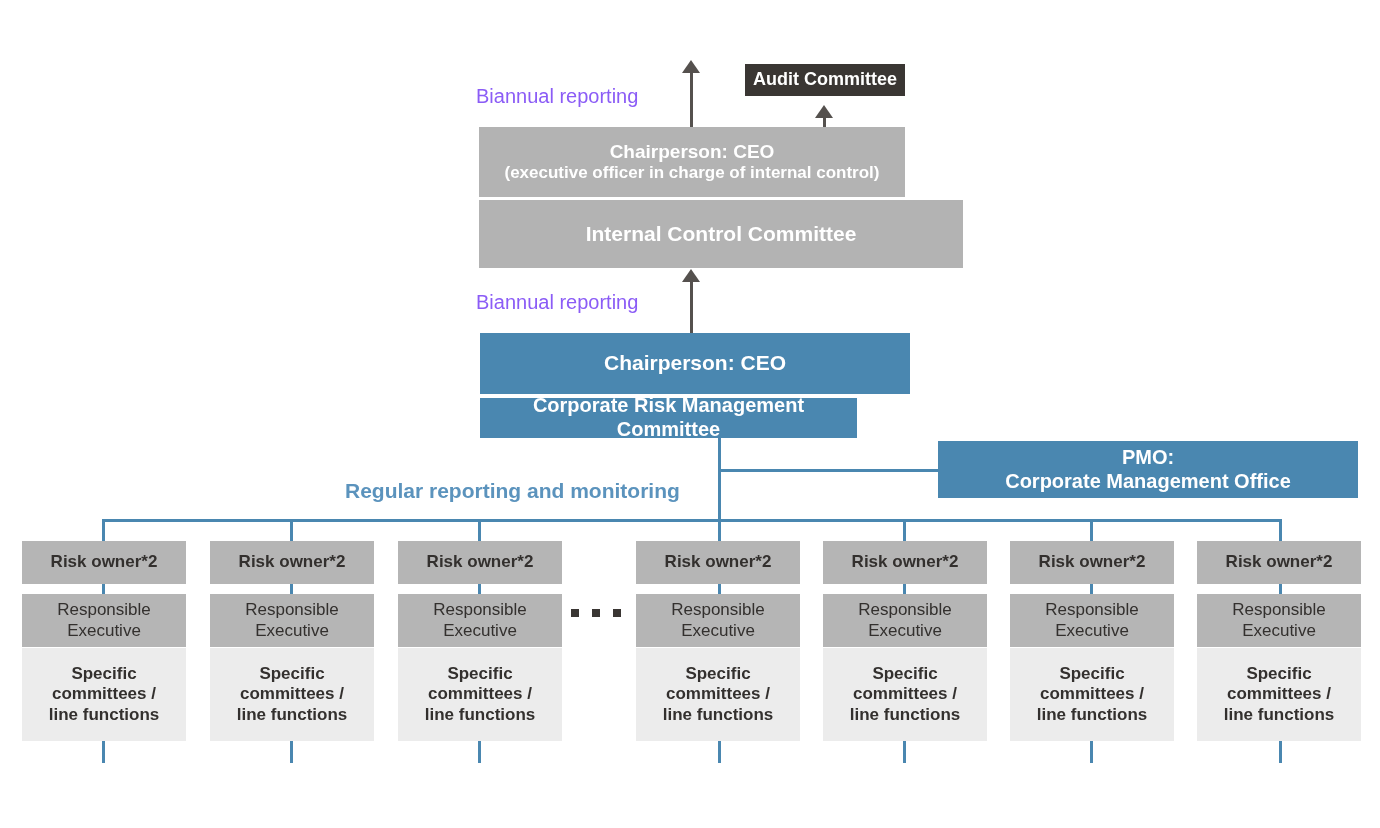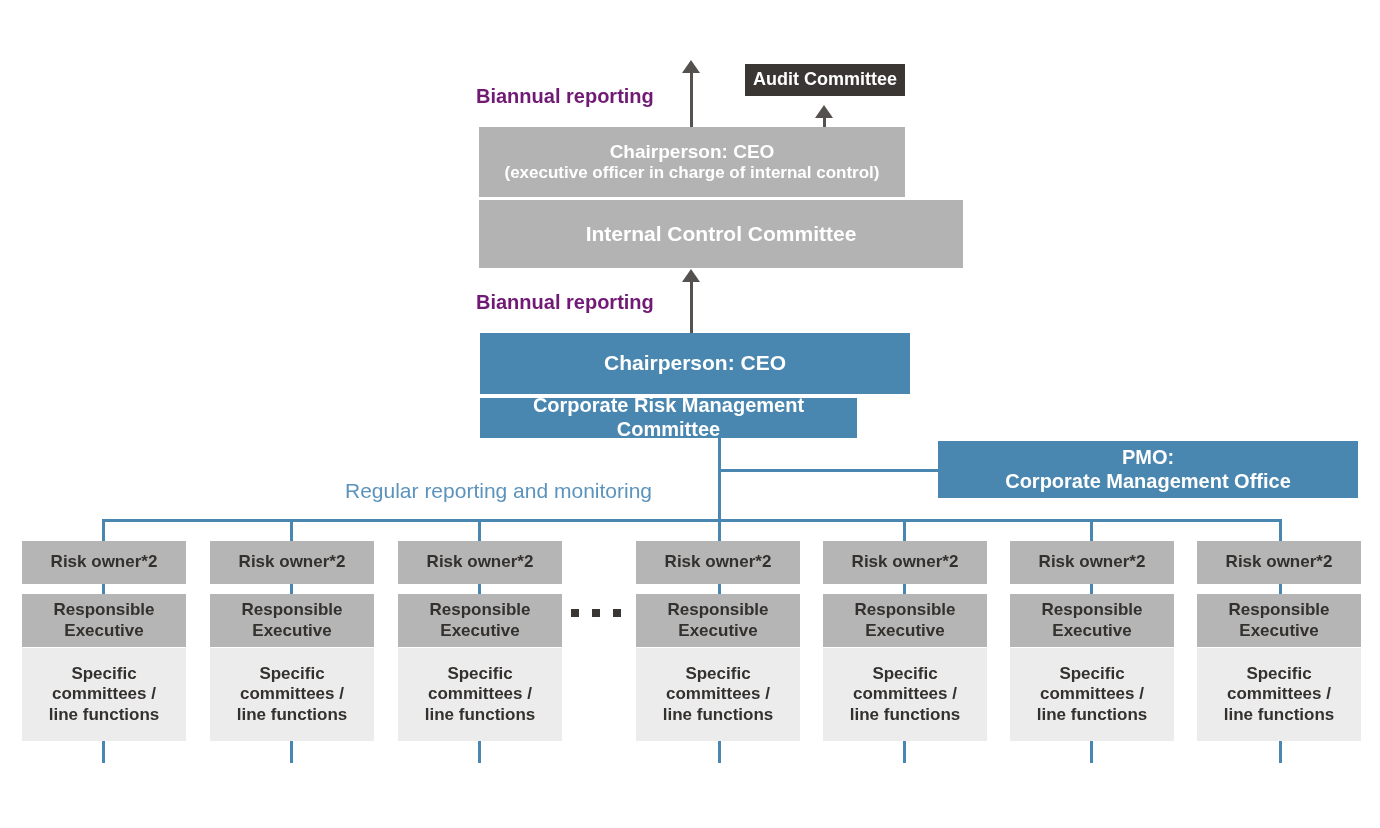--- a/index.html
+++ b/index.html
@@ -42,48 +42,48 @@
     font-weight: bold;
   }
   .box-owner {
     background: #b5b5b5;
     color: #33302e;
     font-weight: bold;
   }
   .box-exec {
     background: #b5b5b5;
     color: #33302e;
-    font-weight: bold;
+    font-weight: normal;
   }
   .box-spec {
     background: #ececec;
     color: #33302e;
     font-weight: bold;
   }
   .bottom-bar {
     position: absolute;
     box-sizing: border-box;
     background: #ffffff;
     border: 2px solid #7b7b7b;
     display: flex;
     align-items: center;
     justify-content: center;
     color: #4a4745;
     font-weight: normal;
   }
   .label {
     position: absolute;
-    color: #701a75;
-    font-weight: bold;
+    color: #8b5cf6;
+    font-weight: normal;
     white-space: nowrap;
   }
   .label-blue {
     position: absolute;
     color: #5b93bd;
-    font-weight: normal;
+    font-weight: bold;
     white-space: nowrap;
   }
   .vline-dark {
     position: absolute;
     background: #55514e;
     width: 3px;
   }
   .vline-blue {
     position: absolute;
     background: #4a87b0;

